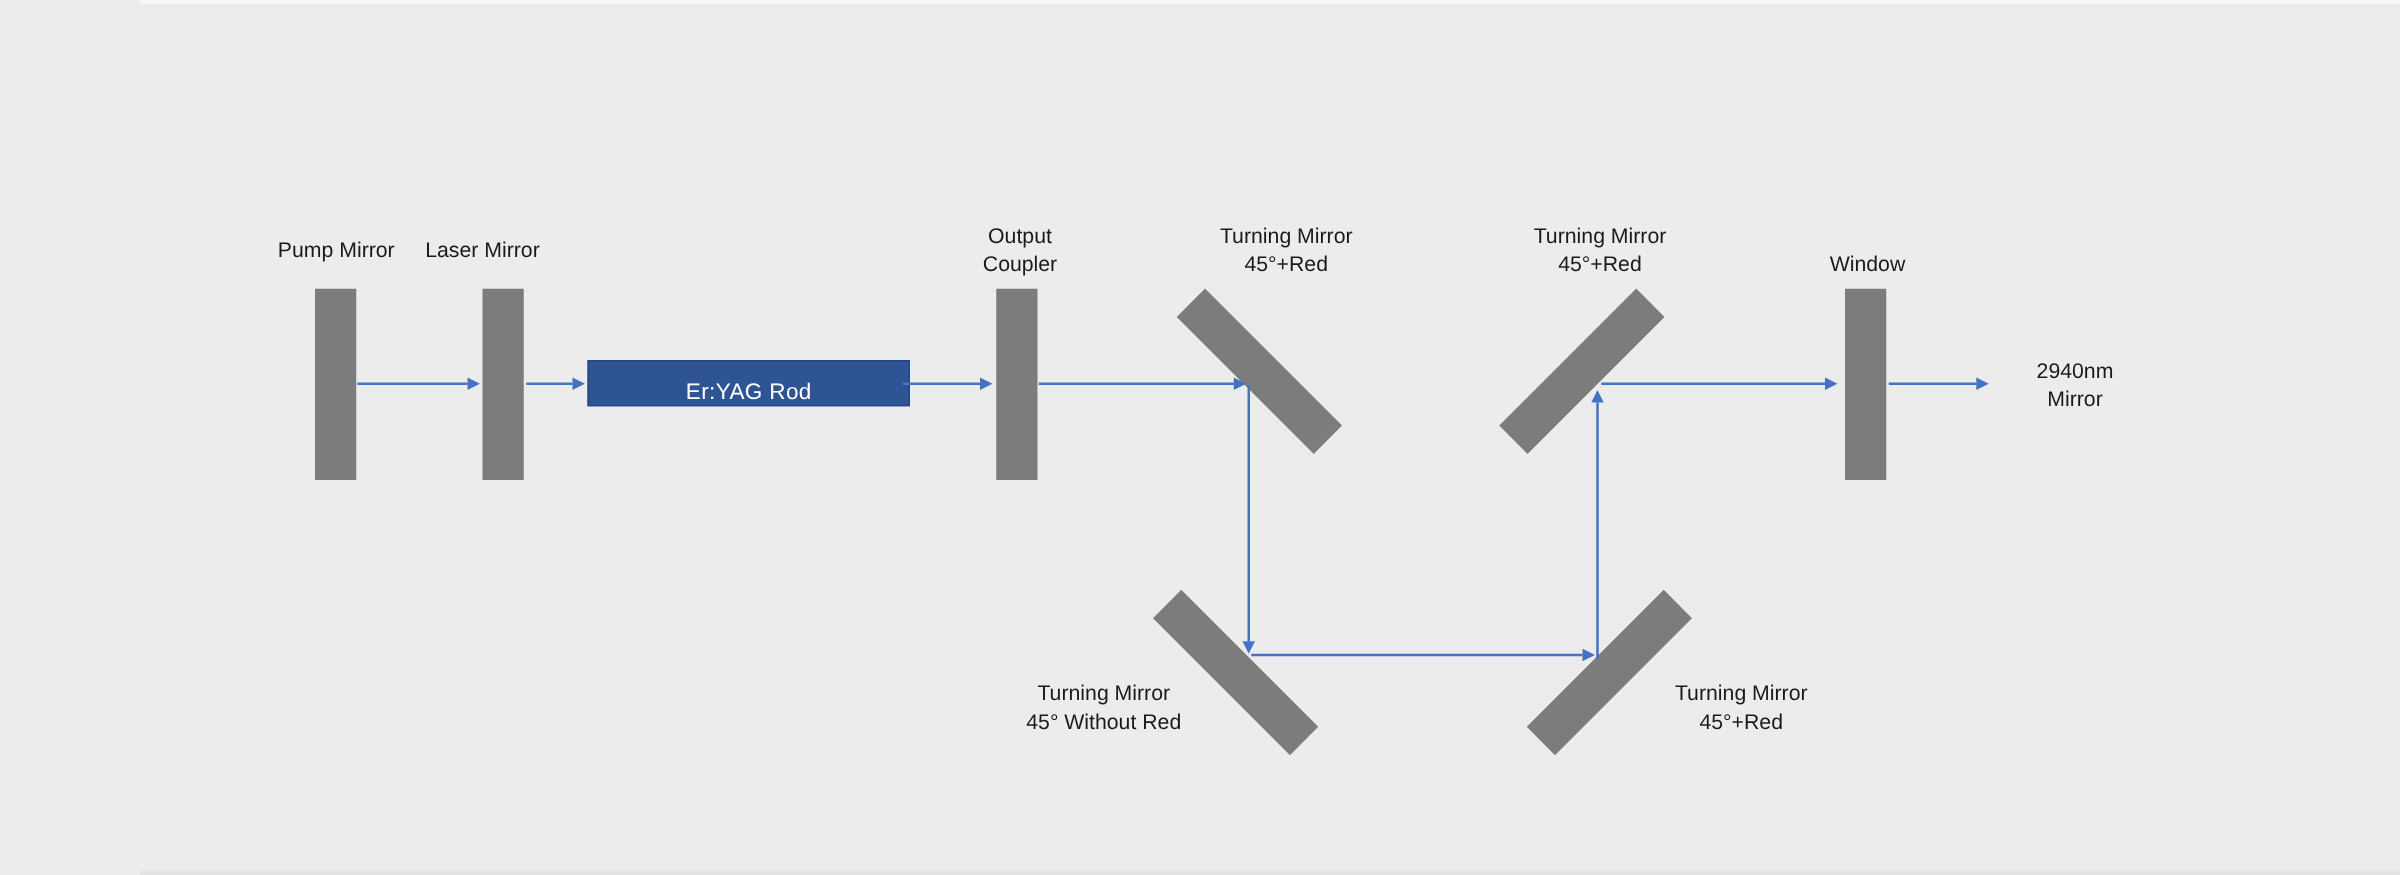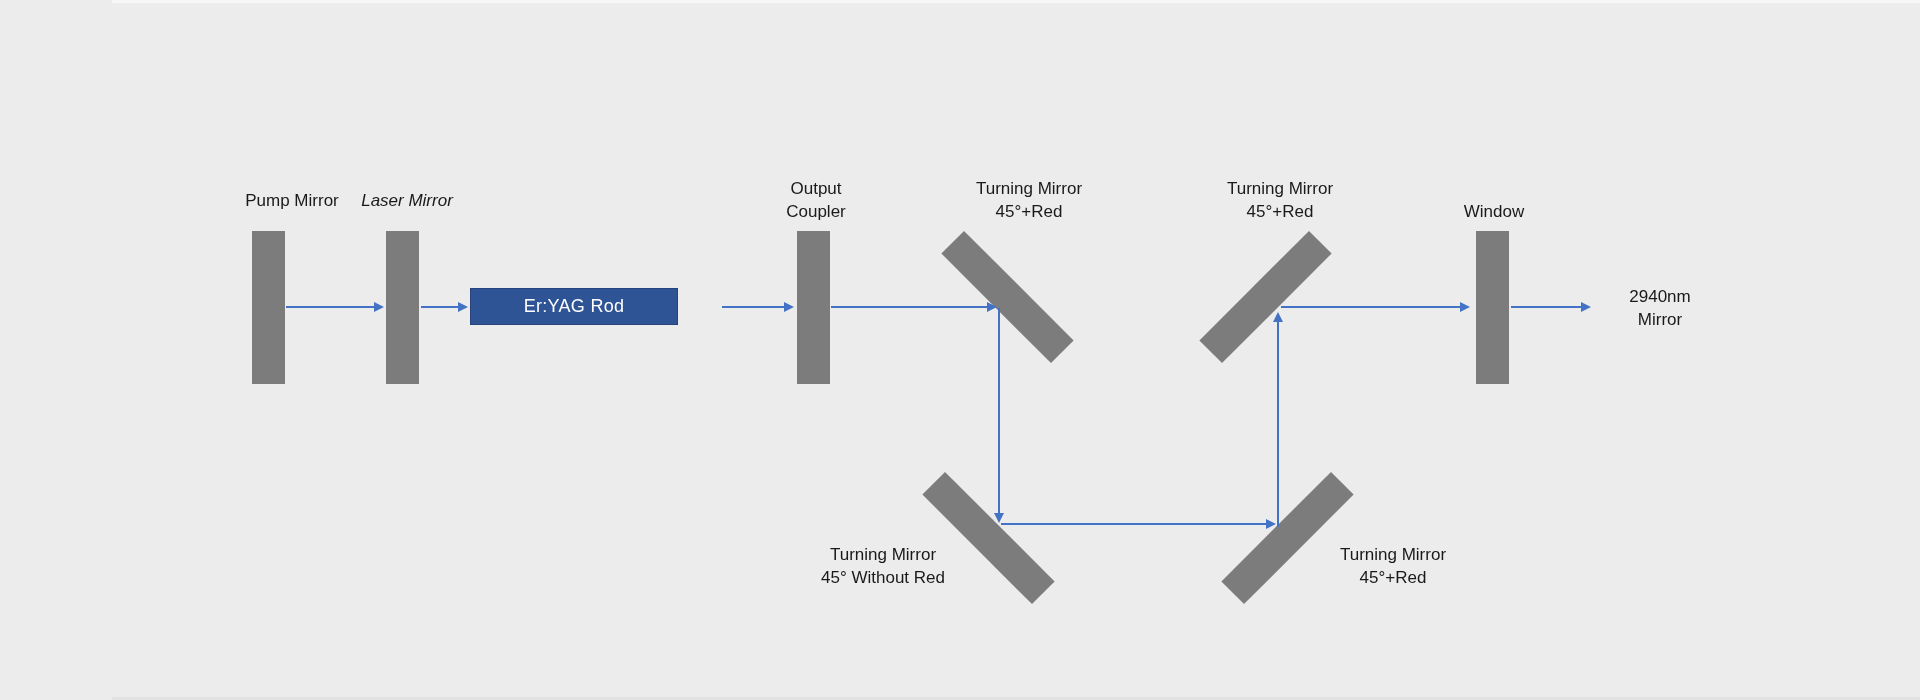--- a/index.html
+++ b/index.html
@@ -38,24 +38,24 @@
   }
   .diag {
     position: absolute;
     width: 155px; height: 32px;
     background: var(--mirror);
   }
   .diag.back { transform: rotate(45deg); }   
   .diag.fwd  { transform: rotate(-45deg); }  
   .rod {
     position: absolute;
-    left: 470px; top: 288px; width: 208px; height: 37px;
+    left: 470px; top: 288px; width: 258px; height: 37px;
     background: var(--rod-fill);
     border: 1px solid #26437C;
-    display: flex; align-items: center; justify-content: center;
+    display: flex; align-items: flex-end; justify-content: center;
     color: var(--rod-text);
     font-size: 18px;
     letter-spacing: 0.3px;
   }
   .lbl {
     position: absolute;
     transform: translate(-50%, -50%);
     color: var(--label-text);
     font-size: 17px;
     line-height: 23px;
@@ -129,22 +129,22 @@
 
   <div class="arrow up" style="left:1273px; top:312px;"></div>
   <div class="beam-v" style="left:1277px; top:322px; height:205px;"></div>
 
   <div class="beam-h" style="left:1281px; top:306px; width:179px;"></div>
   <div class="arrow right" style="left:1460px; top:302px;"></div>
 
   <div class="beam-h" style="left:1511px; top:306px; width:70px;"></div>
   <div class="arrow right" style="left:1581px; top:302px;"></div>
 
-  <div class="lbl" style="left:269px; top:200px;margin-left:23px;">Pump Mirror</div>
-  <div class="lbl" style="left:407px; top:200px;font-style:italic;">Laser Mirror</div>
+  <div class="lbl" style="left:269px; top:200px;">Pump Mirror</div>
+  <div class="lbl" style="left:386px; top:200px;">Laser Mirror</div>
   <div class="lbl" style="left:816px; top:200px;">Output
 Coupler</div>
   <div class="lbl" style="left:1029px; top:200px;">Turning Mirror
 45°+Red</div>
   <div class="lbl" style="left:1280px; top:200px;">Turning Mirror
 45°+Red</div>
   <div class="lbl" style="left:1494px; top:193px;margin-top:18px;">Window</div>
   <div class="lbl" style="left:883px; top:566px;">Turning Mirror
 45° Without Red</div>
   <div class="lbl" style="left:1393px; top:566px;">Turning Mirror

